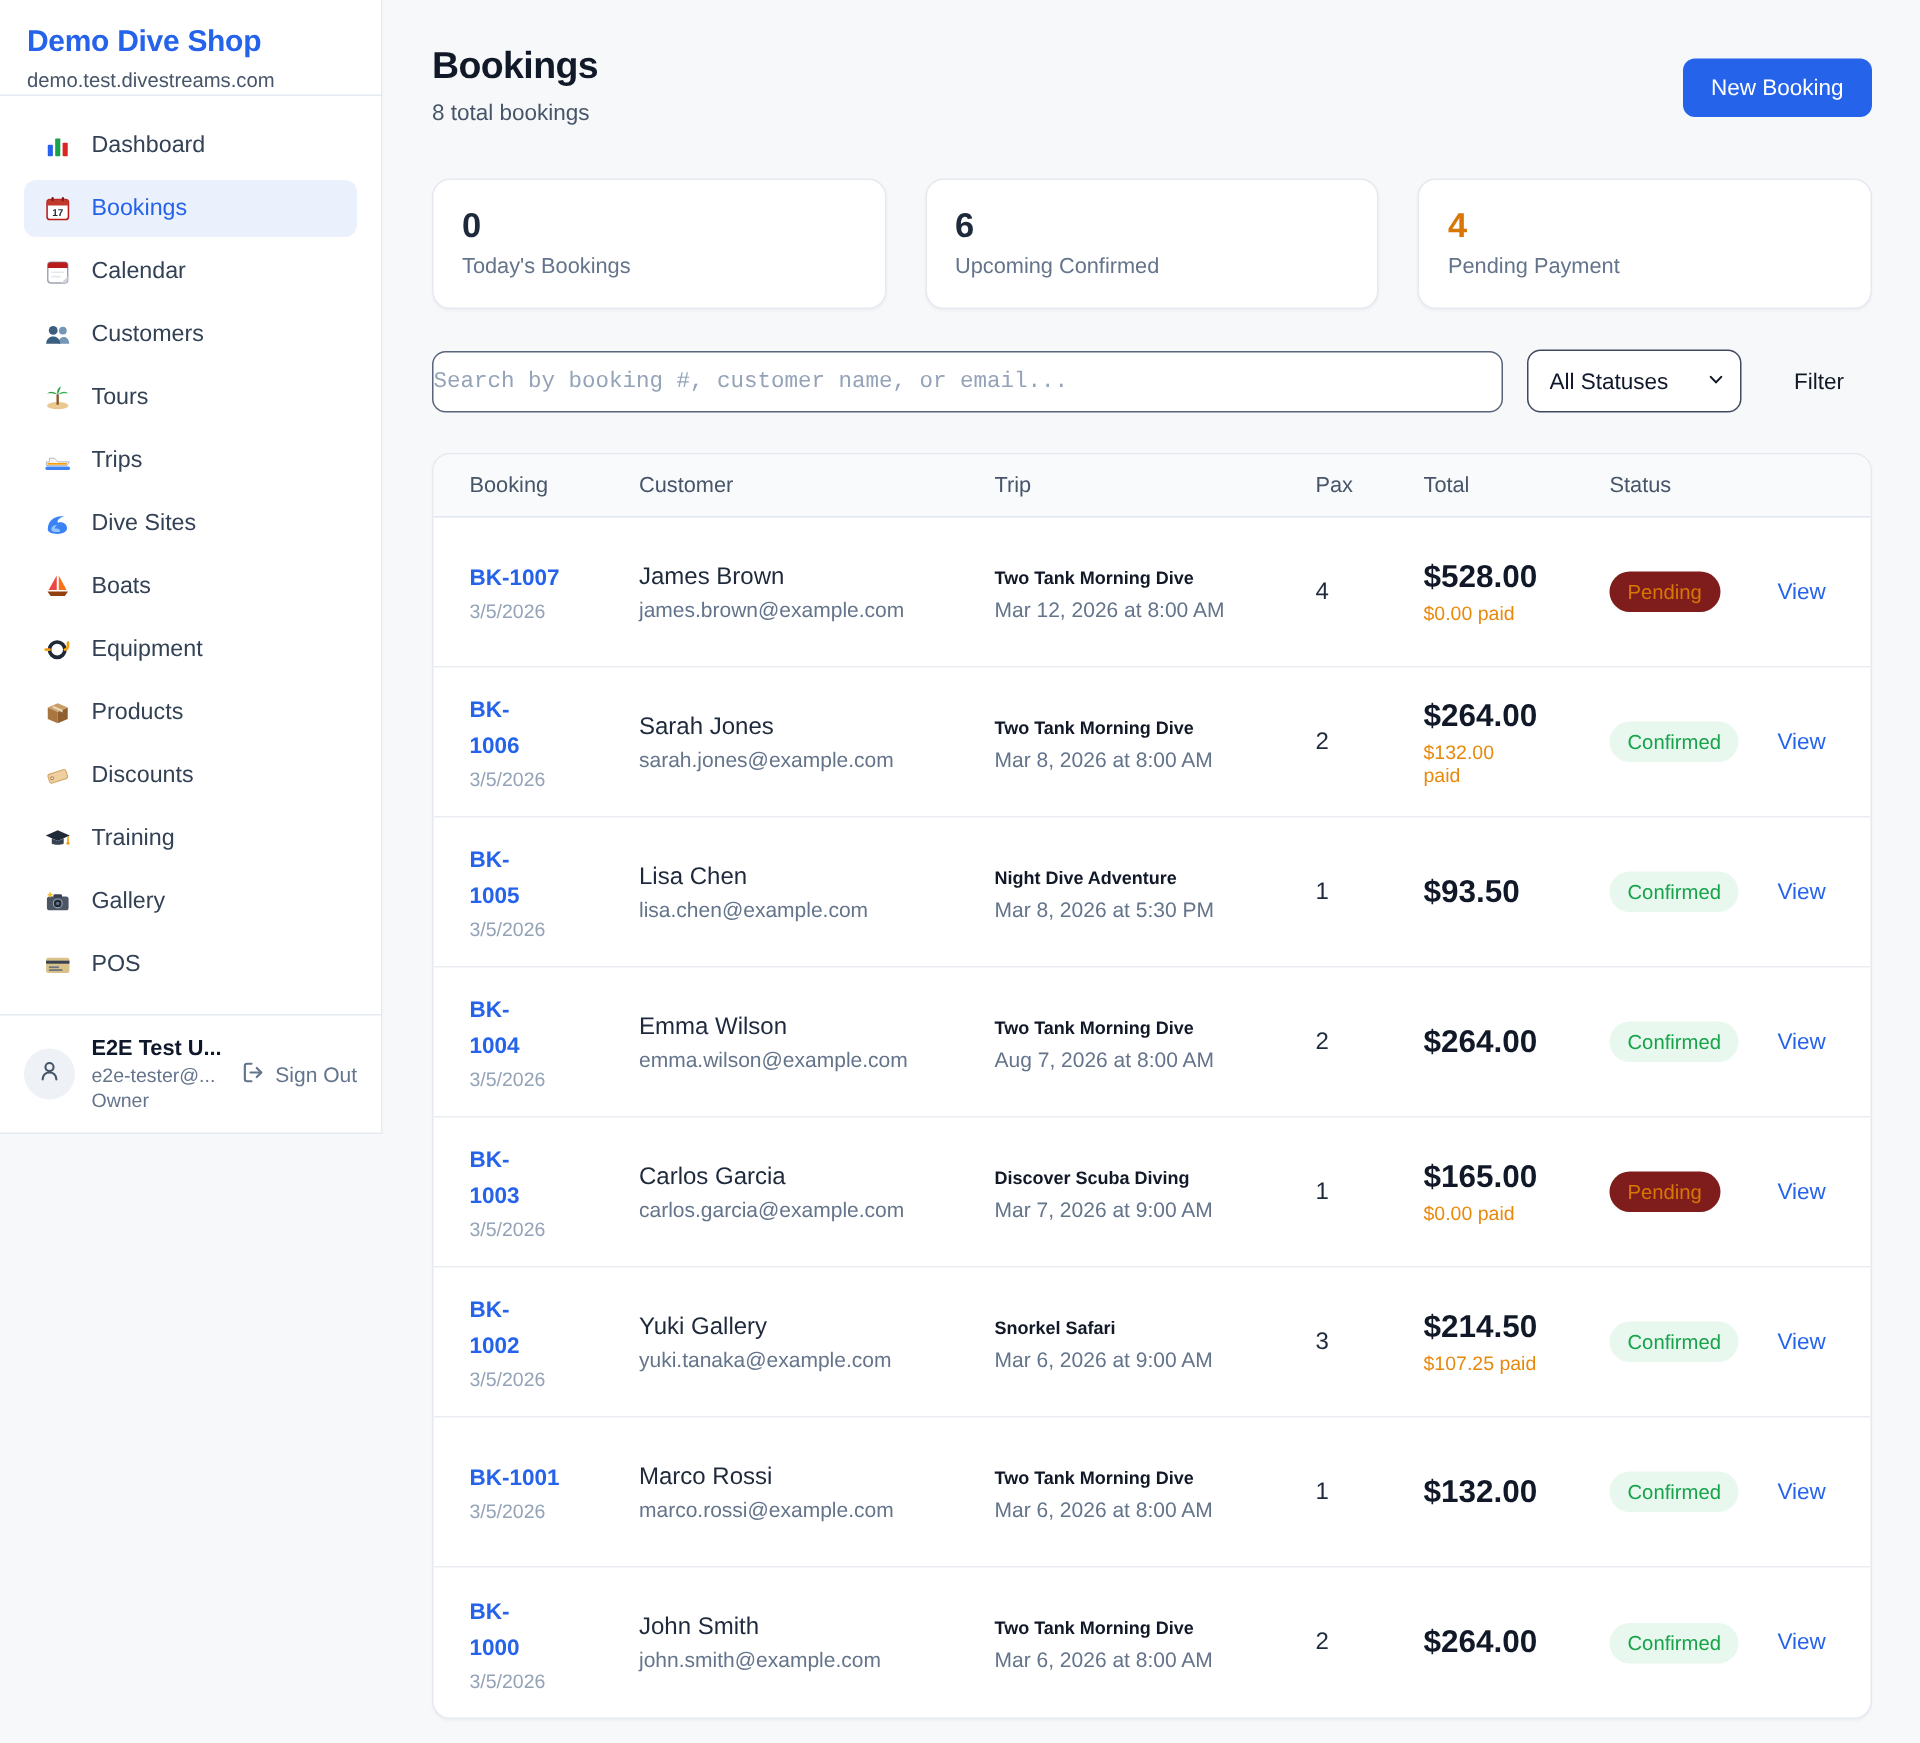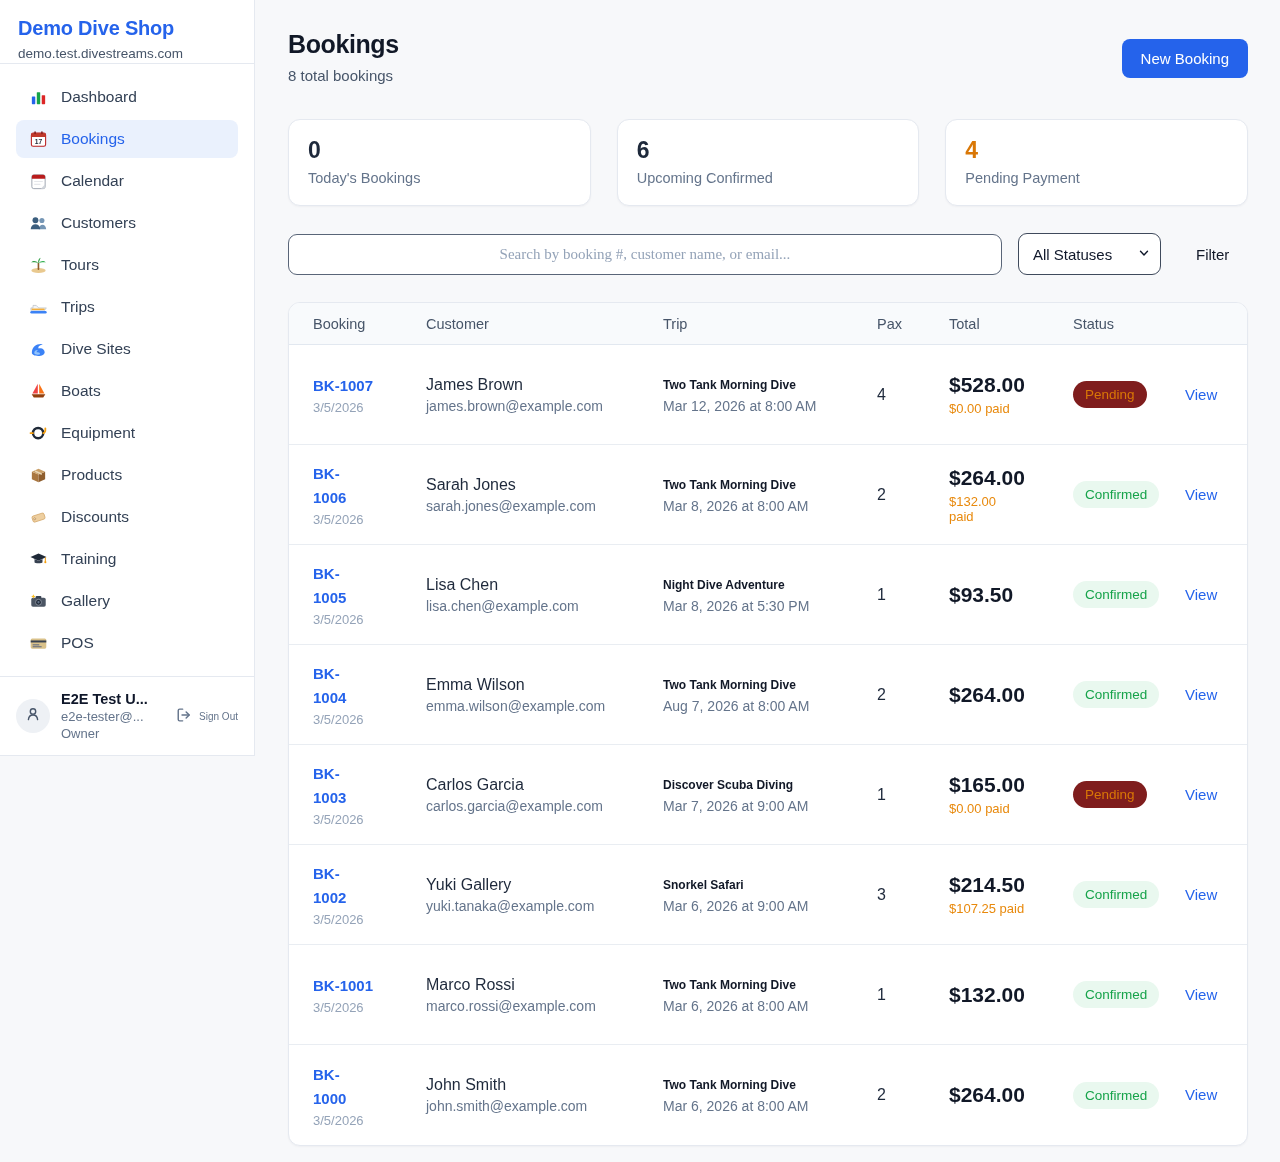--- a/index.html
+++ b/index.html
@@ -41,21 +41,21 @@
   .avatar {
     width:34px; height:34px; border-radius:50%;
     background:#eef1f5; display:flex; align-items:center; justify-content:center;
     flex:0 0 34px;
   }
   .user-info { min-width:0; }
   .user-name { font-size:14.5px; font-weight:bold; color:#0f172a; white-space:nowrap; }
   .user-email, .user-role { font-size:13px; color:#64748b; margin-top:2px; white-space:nowrap; }
   .signout {
     margin-left:auto; display:flex; align-items:center; gap:6px;
-    font-size:10px; color:#64748b; cursor:pointer; white-space:nowrap;
+    font-size:14px; color:#64748b; cursor:pointer; white-space:nowrap;
   }
 
   
   .main { margin-left:255px; padding:30px 32px 0 33px; }
   .page-head { display:flex; align-items:flex-start; justify-content:space-between; }
   .page-title { font-size:25px; font-weight:bold; letter-spacing:-0.4px; color:#111827; }
   .page-sub { font-size:15px; color:#475569; margin-top:8px; }
   .btn-primary {
     background:var(--accent); color:#fff; border:none; cursor:pointer;
     font-family:inherit; font-size:15px; font-weight:500;
@@ -67,22 +67,22 @@
     flex:1; background:#fff; border:1px solid var(--border); border-radius:12px;
     padding:17px 19px 19px; box-shadow:0 1px 2px rgba(15,23,42,0.04);
   }
   .stat-value { font-size:23px; font-weight:bold; color:#1e293b; }
   .stat-value.orange { color:var(--orange); }
   .stat-label { font-size:14.5px; color:#64748b; margin-top:6px; }
 
   .filter-row { display:flex; align-items:center; margin-top:27px; }
   .search-input {
     width:714px; height:41px; border:1px solid #596578; border-radius:9px;
-    padding:0 0; font-family:Liberation Serif, serif; font-size:15px; color:#0f172a;
-    background:#fff; outline:none;text-align:center;
+    padding:0 0; font-family:Liberation Mono, monospace; font-size:15px; color:#0f172a;
+    background:#fff; outline:none;
   }
   .search-input::placeholder { color:#94a3b8; }
   .select-wrap { position:relative; margin-left:16px; }
   .status-select {
     -webkit-appearance:none; appearance:none;
     width:143px; height:42px; border:1px solid #3f4a5c; border-radius:9px;
     padding:0 30px 0 14px; font-family:inherit; font-size:15px; color:#0f172a;
     background:#fff; cursor:pointer; outline:none;
   }
   .select-chevron { position:absolute; right:10px; top:13px; pointer-events:none; }

